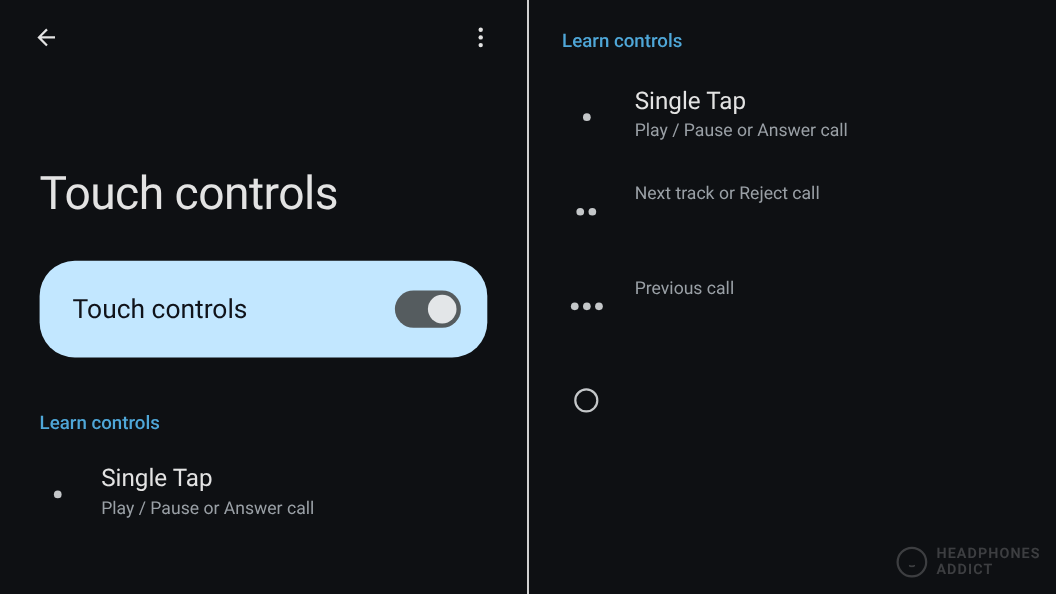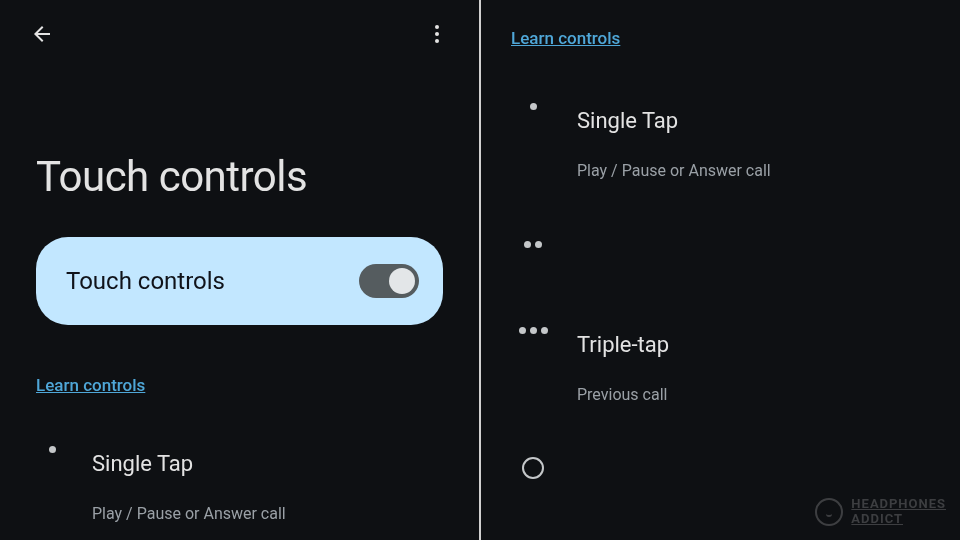--- a/index.html
+++ b/index.html
@@ -10,38 +10,38 @@
 
   
   .topbar { display: flex; align-items: center; justify-content: space-between; padding: 18px 24px 8px 24px; }
   .icon-btn { width: 36px; height: 36px; display: flex; align-items: center; justify-content: center; cursor: pointer; border-radius: 50%; }
   .icon-btn svg { width: 24px; height: 24px; fill: #e3e3e3; }
   .page-title { font-size: 42px; font-weight: 400; color: #e3e3e3; padding: 90px 0 0 36px; letter-spacing: -0.5px; }
   .toggle-card { margin: 36px 36px 0 36px; background: #c2e7ff; border-radius: 32px; height: 88px; display: flex; align-items: center; justify-content: space-between; padding: 0 24px 0 30px; cursor: pointer; }
   .toggle-card-label { color: #10131a; font-size: 24px; font-weight: 400; }
   .toggle { width: 60px; height: 34px; background: #555c5f; border-radius: 17px; position: relative; display: flex; align-items: center; }
   .toggle-knob { width: 26px; height: 26px; border-radius: 50%; background: #e3e6e8; position: absolute; right: 4px; }
-  .section-header { color: #4fa7d8; font-size: 17px; font-weight: 500; padding: 50px 0 16px 36px; text-decoration: underline; }
+  .section-header { color: #4fa7d8; font-size: 17px; font-weight: 500; padding: 50px 0 16px 36px; }
 
   
   .row { display: flex; align-items: flex-start; padding: 12px 24px 16px 30px; gap: 18px; cursor: default; }
   .row-icon { width: 44px; min-width: 44px; height: 44px; display: flex; align-items: center; justify-content: center; margin-top: 4px; }
   .dots { display: flex; gap: 4px; }
   .dot { width: 7px; height: 7px; border-radius: 50%; background: #c4c7c9; }
   .ring { width: 22px; height: 22px; border: 2.5px solid #c4c7c9; border-radius: 50%; }
   .row-txt { display: flex; flex-direction: column; gap: 4px; }
-  .row-title { color: #e3e3e3; font-size: 22px; font-weight: 400; margin-top: 28px; }
-  .row-sub { color: #9aa0a6; font-size: 16px; font-weight: 400; margin-top: 24px; }
+  .row-title { color: #e3e3e3; font-size: 22px; font-weight: 400; }
+  .row-sub { color: #9aa0a6; font-size: 16px; font-weight: 400; }
 
   
   .right .section-header { padding-top: 28px; padding-left: 30px; }
   .right .row { padding-left: 30px; gap: 22px; padding-top: 16px; padding-bottom: 22px; }
 
   
-  .watermark { position: absolute; right: 14px; bottom: 14px; display: flex; align-items: center; gap: 8px; opacity: 0.22; pointer-events: none; text-decoration: underline; }
+  .watermark { position: absolute; right: 14px; bottom: 14px; display: flex; gap: 8px; opacity: 0.22; pointer-events: none; }
   .watermark-face { width: 28px; height: 28px; border: 2px solid #e3e3e3; border-radius: 50%; display: flex; align-items: center; justify-content: center; position: relative; }
   .watermark-face::before { content: ""; position: absolute; width: 6px; height: 3px; border-bottom: 2px solid #e3e3e3; border-radius: 0 0 6px 6px; bottom: 7px; left: 50%; transform: translateX(-50%); }
   .watermark-txt { color: #e3e3e3; font-size: 13px; font-weight: 600; letter-spacing: 1px; line-height: 1.1; }
   .watermark-txt .l1 { display: block; }
 </style>
 </head>
 <body>
 
 <div class="wrap">
 
@@ -107,33 +107,33 @@
     </div>
 
     <div class="row">
       <div class="row-icon">
         <div class="dots">
             <div class="dot"></div>
             <div class="dot"></div>
           </div>
       </div>
       <div class="row-txt">
+        <span class="row-sub">Next track or Reject call</span>
       </div>
     </div>
 
     <div class="row">
       <div class="row-icon">
         <div class="dots">
             <div class="dot"></div>
             <div class="dot"></div>
             <div class="dot"></div>
           </div>
       </div>
       <div class="row-txt">
-        <span class="row-title">Triple-tap</span>
         <span class="row-sub">Previous call</span>
       </div>
     </div>
 
     <div class="row">
       <div class="row-icon">
         <div class="ring"></div>
       </div>
     </div>
 

